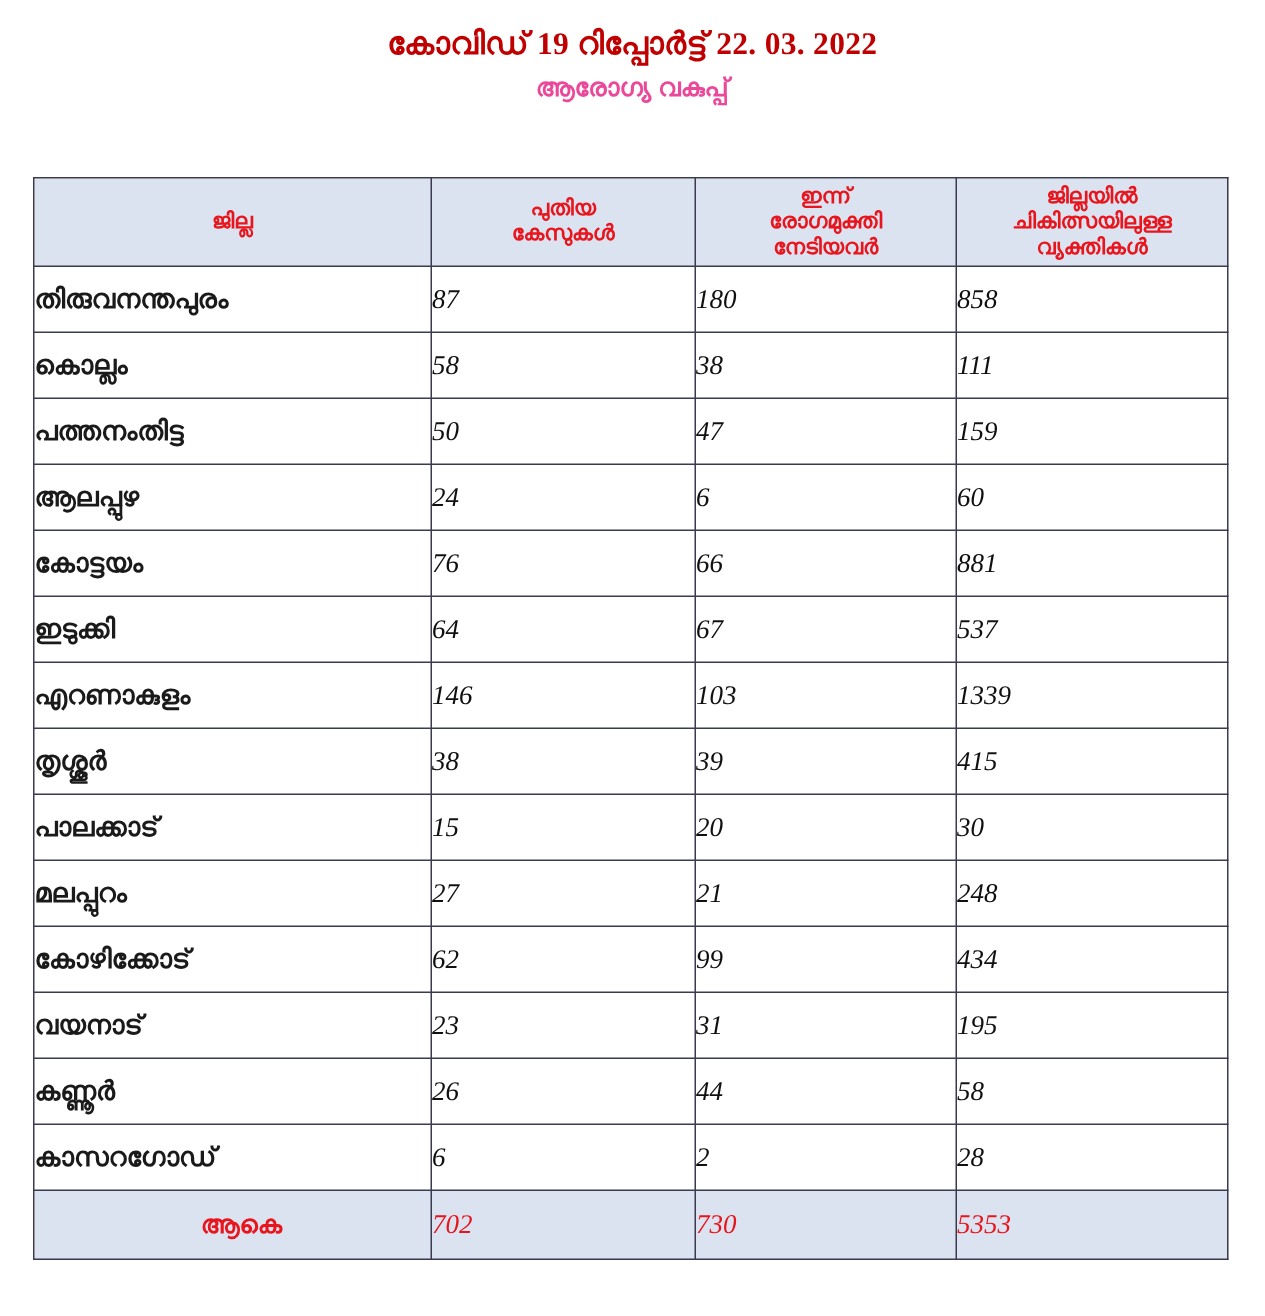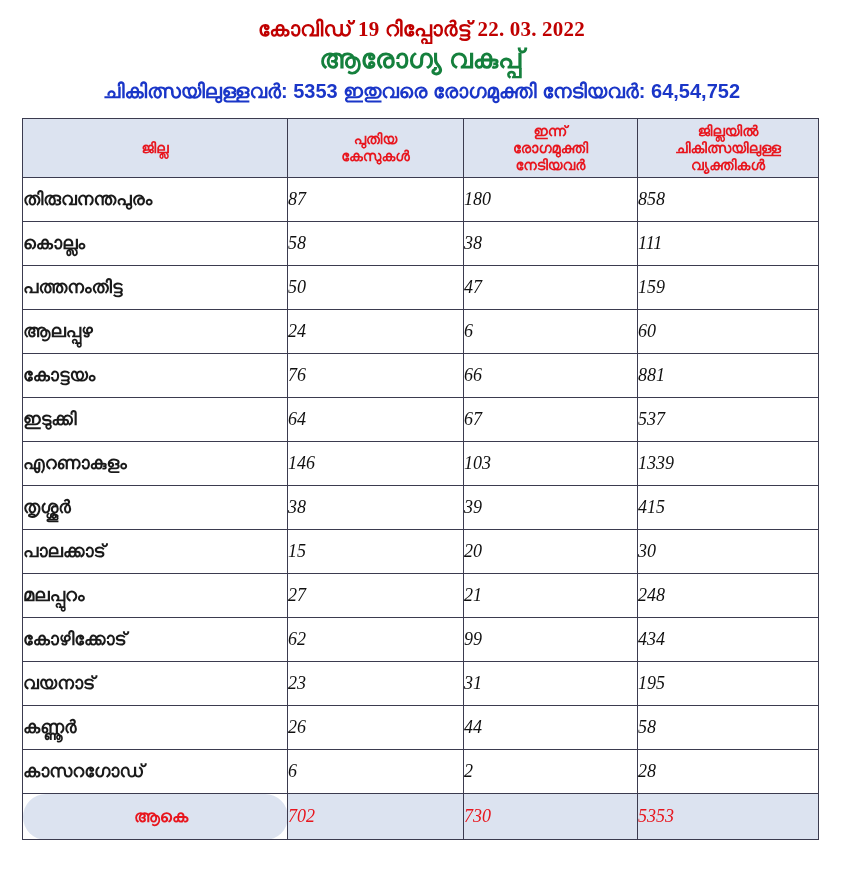--- a/index.html
+++ b/index.html
@@ -29,23 +29,23 @@
   .title-main {
     color: #c00000;
     font-weight: bold;
     font-size: 21px;
     line-height: 30px;
     letter-spacing: 0.2px;
     white-space: nowrap;
     font-family: Liberation Serif, serif;
   }
   .title-sub {
-    color: #15803d;
-    font-weight: bold;
-    font-size: 27px;
+    color: #ec4899;
+    font-weight: bold;
+    font-size: 17px;
     line-height: 30px;
     white-space: nowrap;
   }
   .title-stats {
     color: #1a36c8;
     font-weight: bold;
     font-size: 20px;
     line-height: 30px;
     margin-top: 2px;
     white-space: nowrap;
@@ -110,39 +110,37 @@
   tr.total-row { height: 46px; }
   tr.total-row td {
     background: #dce3f0;
   }
   tr.total-row td.district {
     text-align: center;
     padding-left: 12px;
     color: #e8151d;
     font-weight: bold;
     font-size: 17px;
-    border-radius: 23px;
   }
   tr.total-row td.num {
     color: #e8151d;
     font-weight: normal;
     font-style: italic;
     font-size: 18px;
     font-family: "Liberation Serif", "DejaVu Serif", serif;
   }
 </style>
 </head>
 <body>
 
 <div class="page">
 
   <div class="title-block">
     <div class="title-main">കോവിഡ് 19 റിപ്പോർട്ട്  22. 03. 2022</div>
     <div class="title-sub">ആരോഗ്യ വകുപ്പ്</div>
-    <div class="title-stats">ചികിത്സയിലുള്ളവർ: 5353  ഇതുവരെ രോഗമുക്തി നേടിയവർ: 64,54,752</div>
   </div>
 
   <div class="table-wrap">
     <table class="report">
       <colgroup>
         <col class="c-district">
         <col class="c-new">
         <col class="c-rec">
         <col class="c-act">
       </colgroup>

